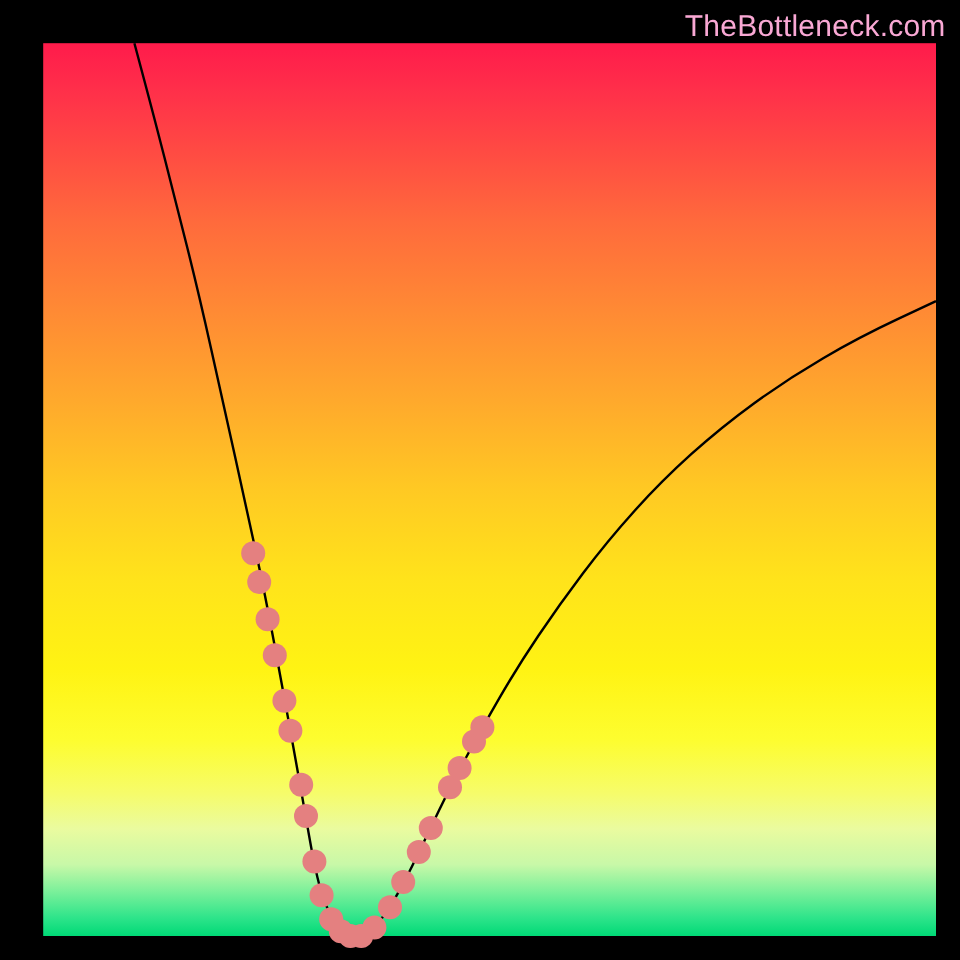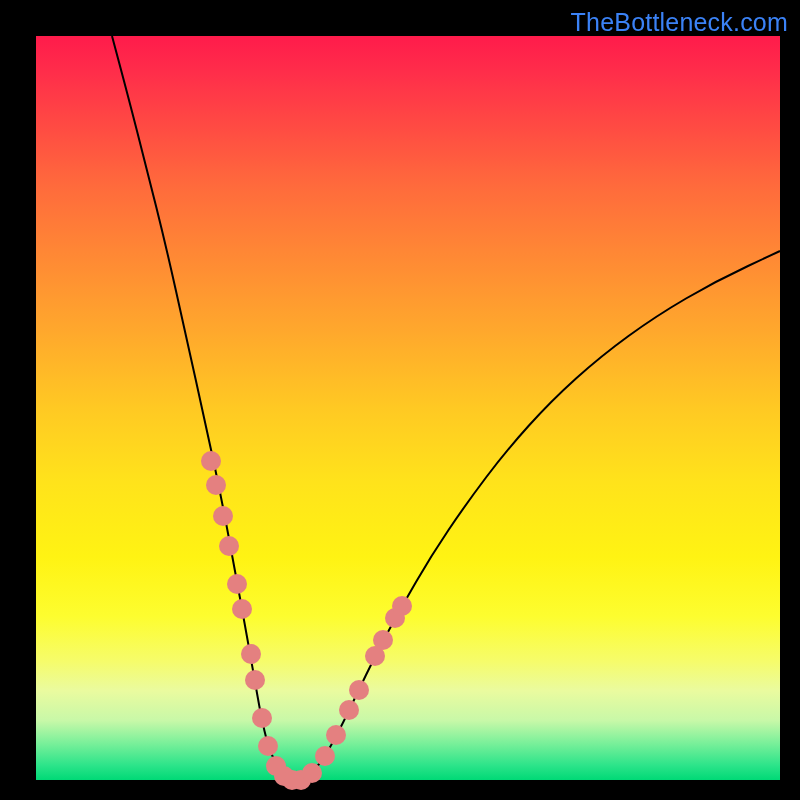--- a/index.html
+++ b/index.html
@@ -14,21 +14,21 @@
     position: relative;
     width: 800px;
     height: 800px;
   }
   .watermark {
     position: absolute;
     top: 8px;
     right: 12px;
     font-family: Arial, Helvetica, sans-serif;
     font-size: 25px;
-    color: #3b82f6;
+    color: #f9a8d4;
     letter-spacing: 0.2px;
     z-index: 10;
     user-select: none;
   }
   .plot-area {
     position: absolute;
     left: 36px;
     top: 36px;
     width: 744px;
     height: 744px;

